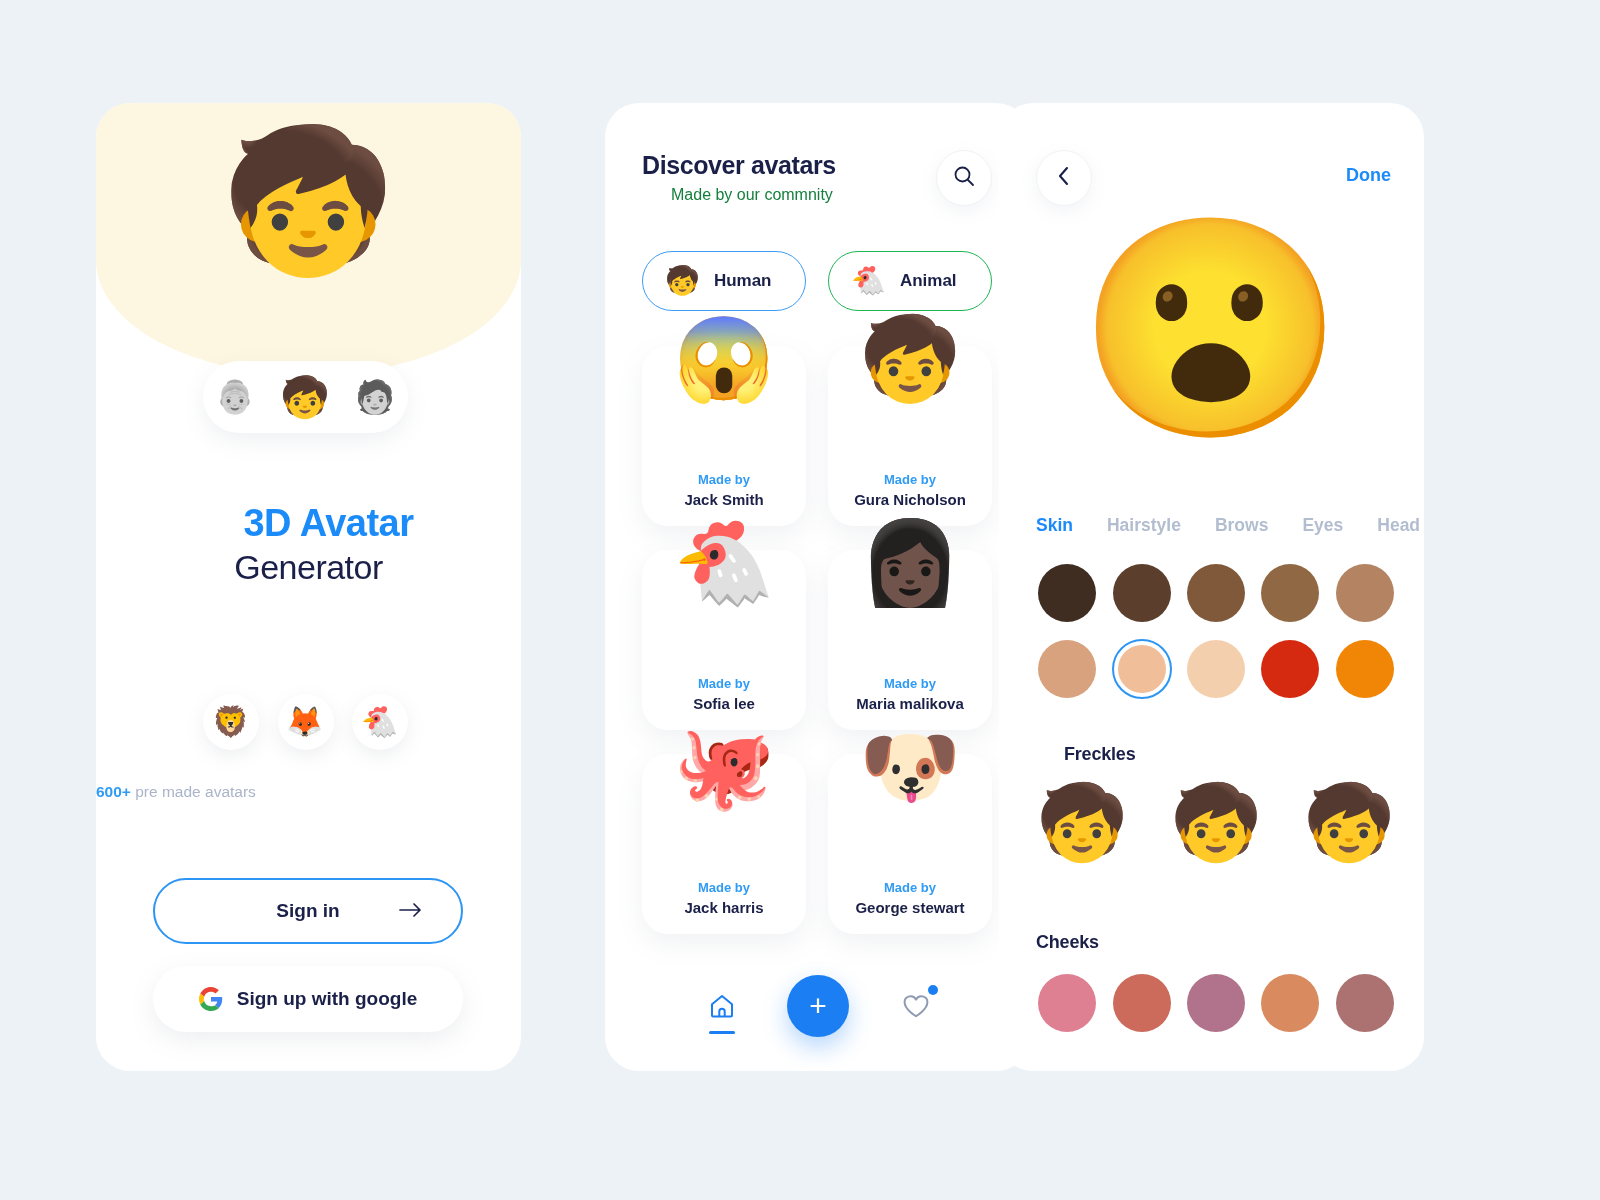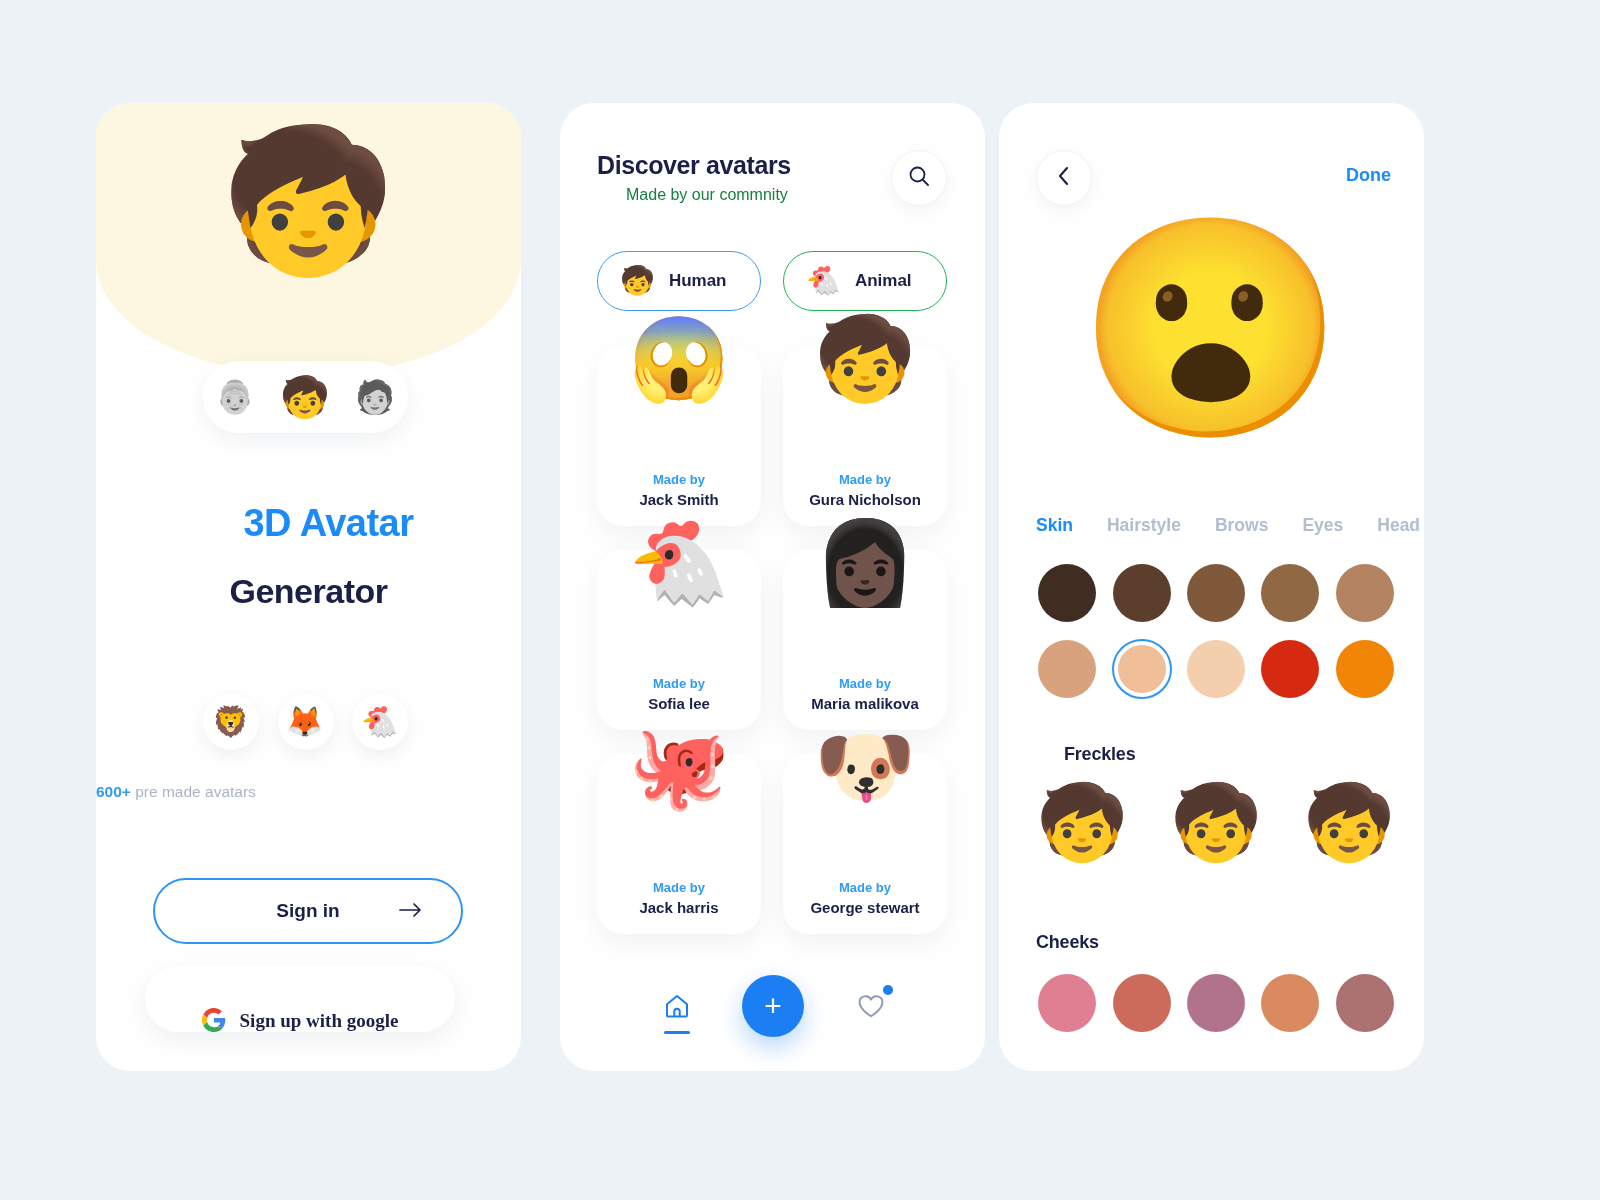--- a/index.html
+++ b/index.html
@@ -19,21 +19,21 @@
   .phone {
     position: absolute;
     top: 103px;
     width: 425px;
     height: 968px;
     background: #ffffff;
     border-radius: 34px;
     overflow: hidden;
   }
   #phone-onboarding { left: 96px; }
-  #phone-discover   { left: 560px; padding-left: 11px; }
+  #phone-discover   { left: 605px; padding-left: 11px; }
   #phone-editor     { left: 999px; }
 
   
   .hero-blob {
     position: absolute; left: 0; top: 0;
     width: 425px; height: 272px;
     background: #fdf6e0;
     border-bottom-left-radius: 210px 115px;
     border-bottom-right-radius: 210px 115px;
   }
@@ -55,22 +55,22 @@
   .pill-selector .mini.active { font-size: 40px; filter: none; }
 
   .title-block {
     position: absolute; left: 0; top: 398px; width: 425px; text-align: center;
   }
   .title-1 {
     font-size: 38px; font-weight: 700; color: #1b8bf9;
     letter-spacing: -.5px; line-height: 1.18; padding-left: 40px;
   }
   .title-2 {
-    font-size: 34px; font-weight: 700; color: #1b2049;
-    letter-spacing: -.5px; line-height: 1.25; margin-top: 24px;
+    font-size: 34px; font-weight: 400; color: #1b2049;
+    letter-spacing: -.5px; line-height: 1.25;
   }
 
   .animal-strip {
     position: absolute; left: 107px; top: 580px;
     width: 205px; height: 78px;
     display: flex; align-items: center; justify-content: space-between;
   }
   .animal-chip {
     width: 56px; height: 56px; border-radius: 50%;
     background: #ffffff;
@@ -91,25 +91,25 @@
     background: #ffffff;
     display: flex; align-items: center; justify-content: center;
     position: absolute;
   }
   .btn-signin .lbl { font-size: 19px; font-weight: 700; color: #1b2049; }
   .btn-signin .arrow {
     position: absolute; right: 38px; top: 50%; transform: translateY(-50%);
     font-size: 22px; color: #1b2049;
   }
   .btn-google {
-    position: absolute; left: 49px; top: 863px;
+    position: absolute; left: 57px; top: 863px;
     width: 310px; height: 66px;
     border-radius: 33px; background: #ffffff;
     box-shadow: 0 8px 24px rgba(120,130,150,.13);
-    display: flex; align-items: flex-end; justify-content: center; gap: 14px; font-family: Liberation Serif, serif;
+    display: flex; align-items: center; justify-content: center; gap: 14px;
   }
   .btn-google .lbl { font-size: 19px; font-weight: 700; color: #1b2049; }
   .gicon { width: 24px; height: 24px; display: block; }
 
   
   .dsc-title {
     position: absolute; left: 37px; top: 48px;
     font-size: 25px; font-weight: 700; color: #1b2049; letter-spacing: -.4px;
   }
   .dsc-sub {

